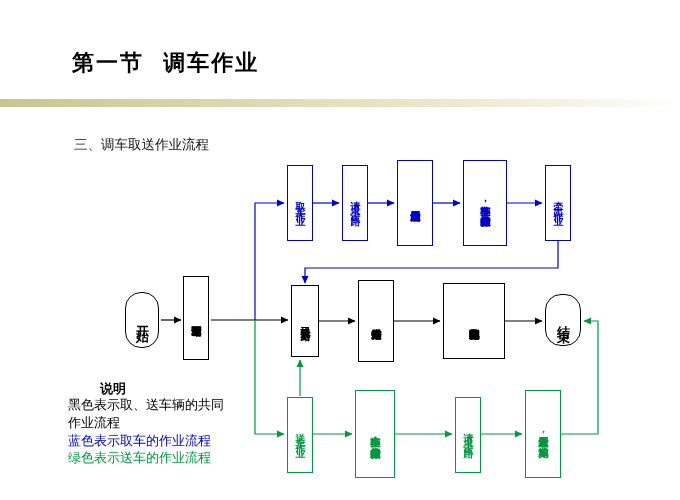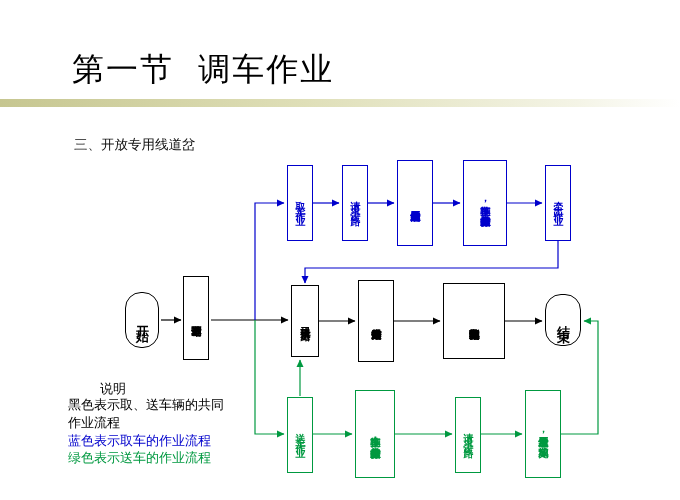--- a/index.html
+++ b/index.html
@@ -4,51 +4,51 @@
 <style>
   * { margin:0; padding:0; box-sizing:border-box; }
   html,body { background:#fff; }
   .slide {
     position:relative; width:680px; height:500px; background:#ffffff; overflow:hidden;
     font-family:"DejaVu Sans","Liberation Sans",sans-serif; color:#000;
   }
   .title {
     position:absolute; left:72px; top:48px;
     font-family:"DejaVu Serif","Liberation Serif",serif;
-    font-size:32px; font-weight:normal; letter-spacing:2px; white-space:pre;
+    font-size:22px; font-weight:bold; letter-spacing:2px; white-space:pre;
   }
   .divider {
     position:absolute; left:0; top:99px; width:680px; height:8px;
     background:linear-gradient(to right,#c6c690,#dfdfb8 45%,#f4f4e6 85%,#ffffff);
   }
   .subtitle { position:absolute; left:74px; top:136px; font-size:13.5px; color:#111; }
   .connectors { position:absolute; left:0; top:0; }
   .fbox {
     position:absolute; display:flex; align-items:center; justify-content:center;
     background:#fff; border:1px solid #000;
     writing-mode:vertical-lr; text-orientation:upright;
     font-size:10px; line-height:12px; font-weight:bold; padding:2px; text-align:center;
   }
   .fbox.blue  { border:1.5px solid #0000cc; color:#0000cc; }
   .fbox.green { border:1.5px solid #009940; color:#009940; }
   .fbox.round { border-radius:16px; border-width:1.5px; font-size:13px; letter-spacing:5px; }
   .ls { letter-spacing:5px; }
-  .legend-h { position:absolute; left:100px; top:380px; font-size:13px; font-weight:normal;text-align:center; }
+  .legend-h { position:absolute; left:100px; top:380px; font-size:13px; font-weight:bold;text-align:center; }
   .legend-l { position:absolute; font-size:13px; color:#000;font-family:Liberation Serif, serif; }
   .legend-l.blue  { color:#0000cc; }
   .legend-l.green { color:#009940; }
 </style>
 </head>
 <body>
 
 <div class="slide">
 
   <div class="title">第一节  调车作业</div>
   <div class="divider"></div>
-  <div class="subtitle">三、开放专用线道岔</div>
+  <div class="subtitle">三、调车取送作业流程</div>
 
   <svg class="connectors" width="680" height="500">
     <defs>
       <marker id="mk-k" markerWidth="8" markerHeight="8" refX="7" refY="4" orient="auto" markerUnits="userSpaceOnUse">
         <path d="M0,0.5 L7.5,4 L0,7.5 Z" fill="#000000"></path>
       </marker>
       <marker id="mk-b" markerWidth="8" markerHeight="8" refX="7" refY="4" orient="auto" markerUnits="userSpaceOnUse">
         <path d="M0,0.5 L7.5,4 L0,7.5 Z" fill="#0000cc"></path>
       </marker>
       <marker id="mk-g" markerWidth="8" markerHeight="8" refX="7" refY="4" orient="auto" markerUnits="userSpaceOnUse">

